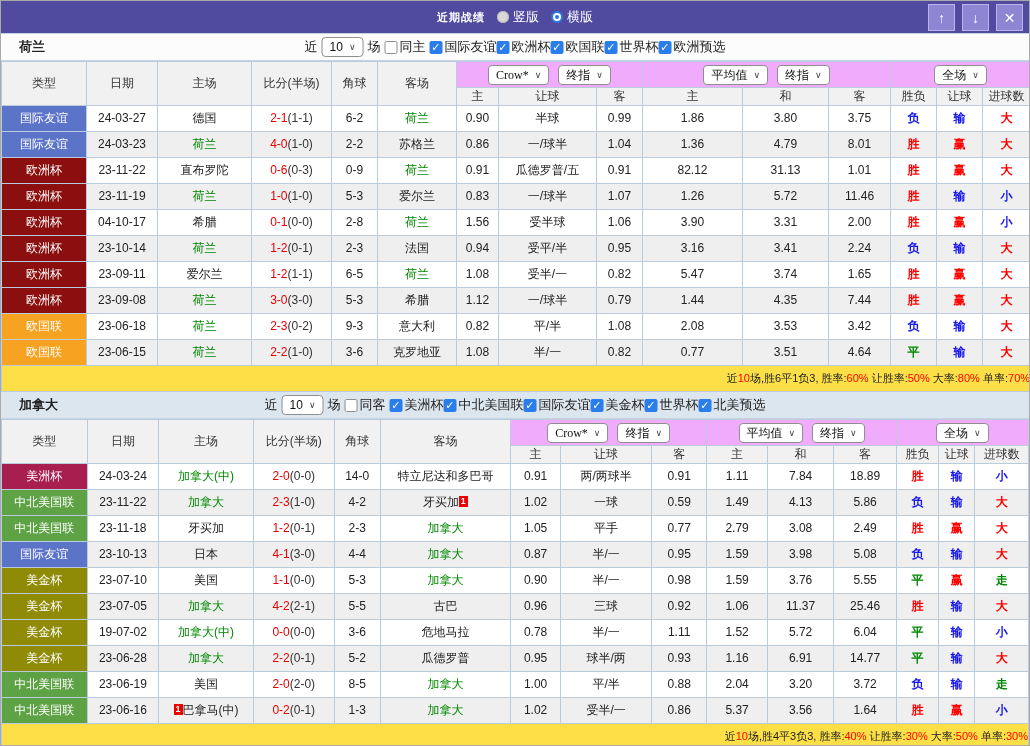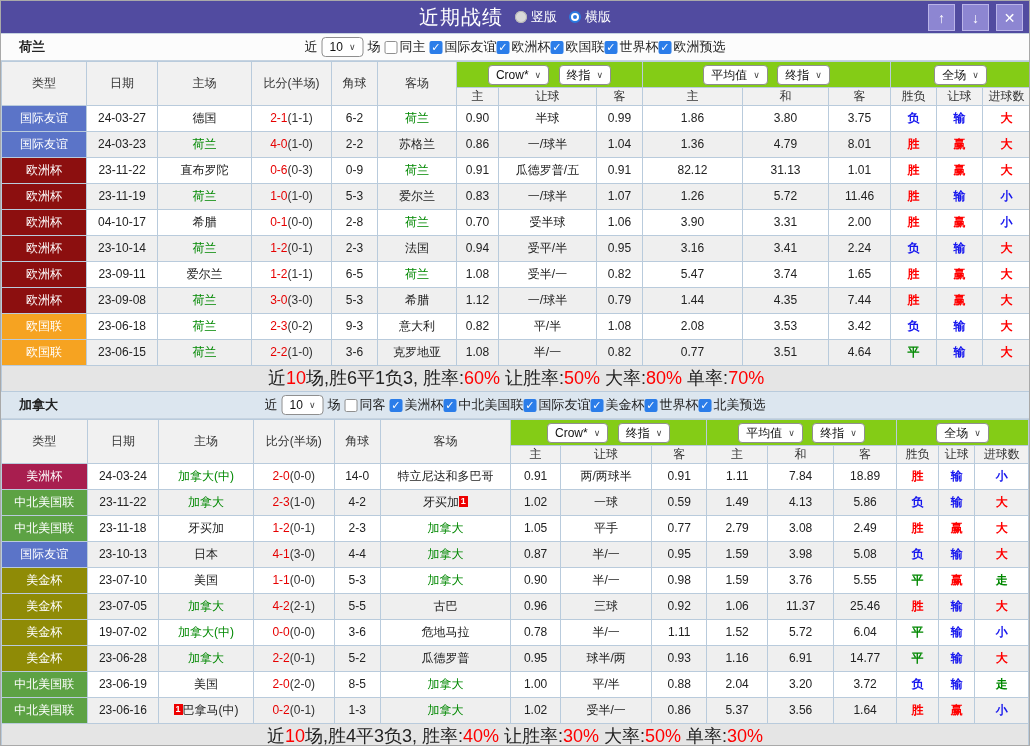--- a/index.html
+++ b/index.html
@@ -1,21 +1,21 @@
 <!DOCTYPE html>
 <html><head>
 <meta charset="utf-8">
 <style>
   html,body { margin:0; padding:0; background:#e8e8e8; font-family:"Liberation Sans","DejaVu Sans",sans-serif; }
   .app { width:1030px; height:746px; margin:0 auto; background:#fff; border:1px solid #a9a9a9; box-sizing:border-box; overflow:hidden; }
 
   
   .titlebar { height:32px; background:#514ba0; position:relative; display:flex; align-items:center; justify-content:center; border-bottom:1px solid #c6d3e0; }
   .tb-center { display:flex; align-items:center; gap:12px; color:#fff; }
-  .tb-title { font-size:20px; font-weight:normal; letter-spacing:1px;text-align:center; }
+  .tb-title { font-size:11px; font-weight:bold; letter-spacing:1px;text-align:center; }
   .tb-radio { display:inline-flex; align-items:center; gap:4px; font-size:13px; cursor:pointer; }
   .radio { width:12px; height:12px; border-radius:50%; display:inline-block; box-sizing:border-box; }
   .r-plain { background:#d9d9d9; box-shadow:inset 0 0 0 1px #b5b5b5; }
   .r-checked { background:#fff; border:2px solid #2a7ae0; position:relative; }
   .r-checked::after { content:""; position:absolute; left:2px; top:2px; width:4px; height:4px; border-radius:50%; background:#2a7ae0; }
   .tb-btns { position:absolute; right:6px; top:3px; display:flex; gap:7px; }
   .tb-btn { width:25px; height:25px; background:#8d86d2; border:1px solid #bab4e8; color:#fff; font-size:14px; font-weight:bold; display:flex; align-items:center; justify-content:center; cursor:pointer; }
 
   
   .filter-row { height:26px; display:flex; align-items:center; position:relative; border-bottom:1px solid #c6d3e0; font-size:13px; background:#fcfcfc; }
@@ -25,34 +25,34 @@
   .chev { font-size:9px; color:#444; }
   .cb-label { display:inline-flex; align-items:center; gap:2px; cursor:pointer; }
   .cb { width:13px; height:13px; display:inline-flex; align-items:center; justify-content:center; font-size:11px; box-sizing:border-box; flex:0 0 auto; }
   .cb-off { background:#fff; border:1px solid #8f8f8f; border-radius:2px; }
   .cb-on { background:#2b7de9; color:#fff; border-radius:2px; font-weight:bold; }
 
   
   table.results-table { width:100%; border-collapse:collapse; table-layout:fixed; font-size:12px; color:#222; }
   .results-table th, .results-table td { border:1px solid #b9cbdc; text-align:center; padding:0; height:25px; line-height:25px; overflow:hidden; white-space:nowrap; }
   .results-table thead th { background:#f1f1f1; font-weight:normal; color:#333; }
-  .hdr-top th.dd-cell { background:#84cc16; }
+  .hdr-top th.dd-cell { background:#f0abfc;font-family:Liberation Serif, serif; }
   .dd-cell .select-box { margin:0 3px; vertical-align:middle; }
   .hdr-sub th { height:17px; line-height:17px; }
   tbody tr.odd td { background:#fff; }
   tbody tr.even td { background:#efefef; }
   tbody td.c-odds { background:#f8f3ec; }
   tbody td.c-avg { background:#eaf3fa; }
   td.c-league { color:#fff; }
   .score-main { color:#e60000; }
   .score-half { color:#333; }
   td.c-res { font-weight:bold; }
   .team-green { color:#008800; }
   .rc-badge { display:inline-block; background:#ee0000; color:#fff; font-size:9px; line-height:11px; height:11px; min-width:7px; padding:0 1px; font-weight:bold; vertical-align:2px; }
-  tfoot .summary-row td { background:#e5e5e5; font-size:18px; color:#222; }
+  tfoot .summary-row td { background:#fde047; font-size:11px; color:#222;text-align:right; }
   tfoot .summary-row .red { color:#ff0000; }
 </style>
 </head>
 <body>
 
 <div class="app">
   <div class="titlebar">
     <div class="tb-center">
       <span class="tb-title">近期战绩</span>
       <span class="tb-radio">
@@ -243,21 +243,21 @@
               <td class="c-res" style="color: rgb(22, 22, 238);">输</td>
               <td class="c-res" style="color: rgb(22, 22, 238);">小</td>
             </tr>
             <tr class="odd">
               <td class="c-league" style="background: rgb(140, 15, 15);">欧洲杯</td>
               <td>04-10-17</td>
               <td><span>希腊</span></td>
               <td><span class="score-main">0-1</span><span class="score-half">(0-0)</span></td>
               <td>2-8</td>
               <td><span class="team-green">荷兰</span></td>
-              <td class="c-odds">0.70</td>
+              <td class="c-odds">1.56</td>
               <td class="c-odds">受半球</td>
               <td class="c-odds">1.06</td>
               <td class="c-avg">3.90</td>
               <td class="c-avg">3.31</td>
               <td class="c-avg">2.00</td>
               <td class="c-res" style="color: rgb(255, 0, 0);">胜</td>
               <td class="c-res" style="color: rgb(255, 0, 0);">赢</td>
               <td class="c-res" style="color: rgb(22, 22, 238);">小</td>
             </tr>
             <tr class="even">

